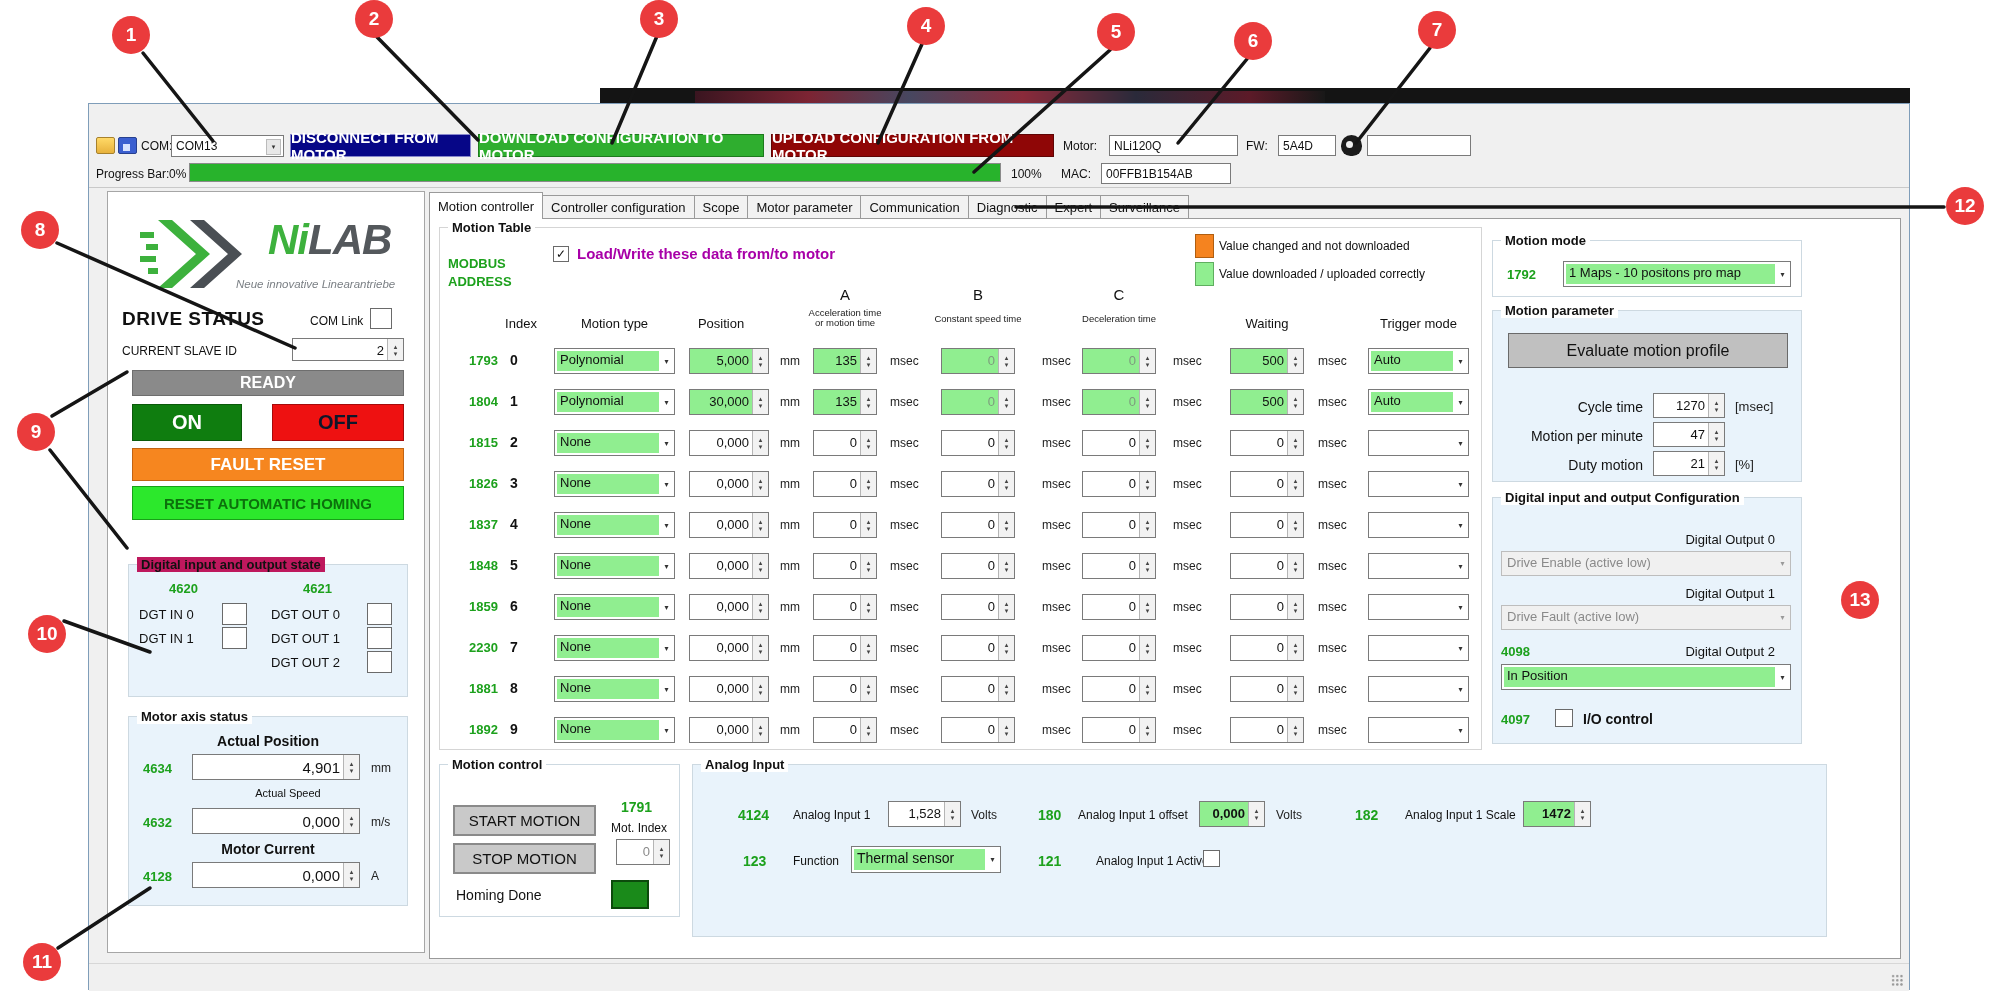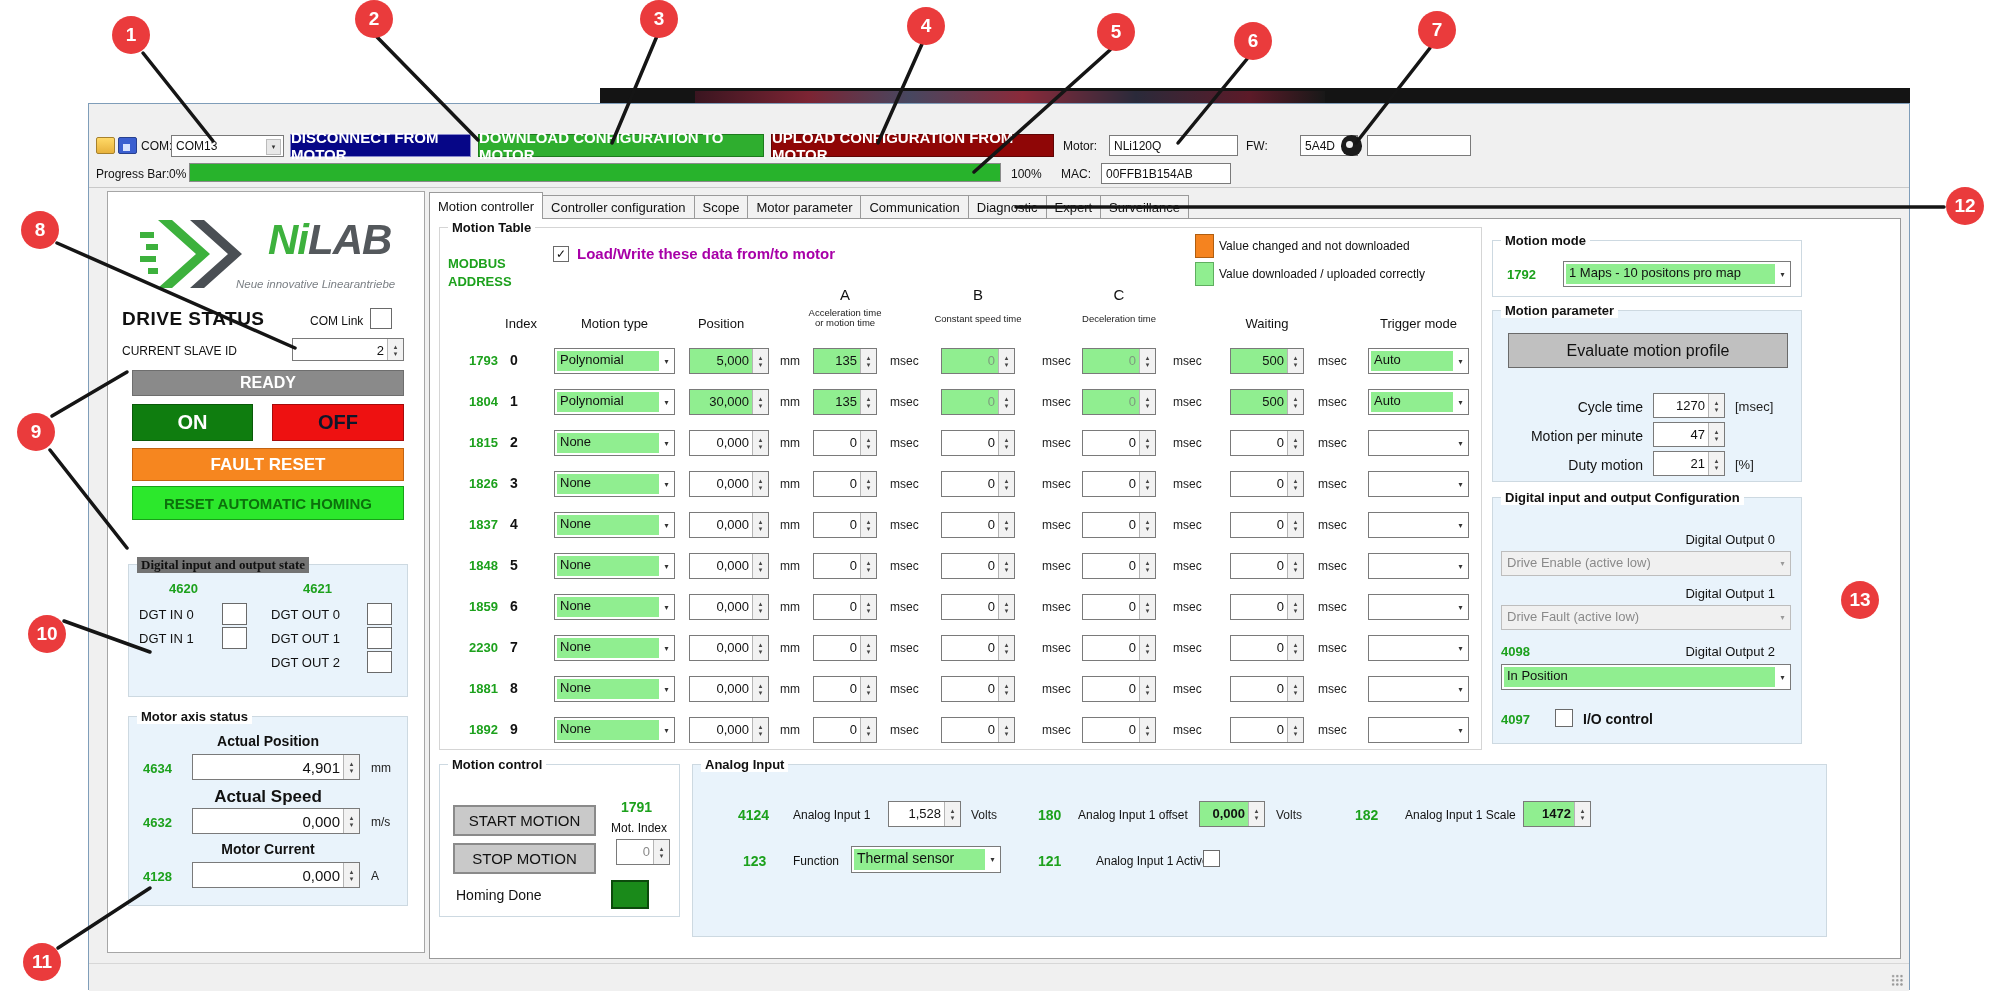--- a/index.html
+++ b/index.html
@@ -83,21 +83,21 @@
         <span style="position:absolute;right:2px;top:3px;width:13px;height:14px;background:#e8e8e8;border:1px solid #bbb;font-size:7px;text-align:center;line-height:14px;color:#333;">▾</span>
       </div>
       <div class="tbtn" style="left:201px;width:181px;background:#060687;border:1px solid #8888cc;">DISCONNECT FROM MOTOR</div>
       <div class="tbtn" style="left:389px;width:286px;background:#2fae2f;border:1px solid #1d7a1d;">DOWNLOAD CONFIGURATION TO MOTOR</div>
       <div class="tbtn" style="left:682px;width:283px;background:#8f0606;border:1px solid #5f0404;">UPLOAD CONFIGURATION FROM MOTOR</div>
       <span class="lbl" style="left:974px;top:8px;">Motor:</span>
       <div class="tbox" style="left:1020px;top:4px;width:129px;height:21px;">
           <span>NLi120Q</span>
         </div>
       <span class="lbl" style="left:1157px;top:8px;">FW:</span>
-      <div class="tbox" style="left:1189px;top:4px;width:58px;height:21px;margin-left:22px;">
+      <div class="tbox" style="left:1189px;top:4px;width:58px;height:21px;">
           <span>5A4D</span>
         </div>
       <div class="abs" style="left:1252px;top:4px;width:21px;height:21px;background:#1b1b1b;border-radius:50% 50% 45% 45%;">
         <div style="position:absolute;left:5px;top:6px;width:7px;height:7px;border-radius:50%;background:#efefef;"></div>
       </div>
       <div class="tbox" style="left:1278px;top:4px;width:104px;height:21px;">
           <span></span>
         </div>
     </div>
 
@@ -134,27 +134,27 @@
       <span class="lbl" style="left:14px;top:152px;font-size:12px;">CURRENT SLAVE ID</span>
       <div class="num abs" style="left:184px;top:146px;width:112px;height:23px;">
         <div class="val">2</div>
         <div class="spin">
             <span>▴</span>
             <span>▾</span>
           </div>
       </div>
 
       <div class="bigbtn" style="left:24px;top:178px;width:272px;height:26px;background:#8a8a8a;border:1px solid #6e6e6e;color:#fff;font-size:16px;">READY</div>
-      <div class="bigbtn" style="left:24px;top:212px;width:121px;height:37px;background:#0f7d0f;border:1px solid #0a5a0a;color:#fff;font-size:20px;">ON</div>
+      <div class="bigbtn" style="left:24px;top:212px;width:110px;height:37px;background:#0f7d0f;border:1px solid #0a5a0a;color:#fff;font-size:20px;">ON</div>
       <div class="bigbtn" style="left:164px;top:212px;width:132px;height:37px;background:#ee1111;border:1px solid #a60b0b;color:#0f172a;font-size:20px;">OFF</div>
       <div class="bigbtn" style="left:24px;top:256px;width:272px;height:33px;background:#f6861f;border:1px solid #c26312;color:#fff;font-size:17px;">FAULT RESET</div>
       <div class="bigbtn" style="left:24px;top:294px;width:272px;height:34px;background:#2ce82c;border:1px solid #18a018;color:#0c700c;font-size:15px;">RESET AUTOMATIC HOMING</div>
 
       <div class="grp blue" style="left:20px;top:372px;width:280px;height:133px;">
-        <div class="gtitle" style="background:#737373;font-family:Liberation Serif, serif;">Digital input and output state</div>
+        <div class="gtitle" style="background:#be185d;">Digital input and output state</div>
         <span class="greenaddr abs" style="left:40px;top:16px;">4620</span>
         <span class="greenaddr abs" style="left:174px;top:16px;">4621</span>
         <span class="lbl" style="left:10px;top:42px;font-size:13px;">DGT IN 0</span>
         <div class="cb" style="left:93px;top:38px;width:25px;height:22px;"></div>
         <span class="lbl" style="left:142px;top:42px;font-size:13px;">DGT OUT 0</span>
         <div class="cb" style="left:238px;top:38px;width:25px;height:22px;"></div>
         <span class="lbl" style="left:10px;top:66px;font-size:13px;">DGT IN 1</span>
         <div class="cb" style="left:93px;top:62px;width:25px;height:22px;"></div>
         <span class="lbl" style="left:142px;top:66px;font-size:13px;">DGT OUT 1</span>
         <div class="cb" style="left:238px;top:62px;width:25px;height:22px;"></div>
@@ -167,21 +167,21 @@
         <div class="abs" style="left:0;top:16px;width:100%;text-align:center;font-weight:bold;font-size:14px;">Actual Position</div>
         <span class="greenaddr abs" style="left:14px;top:44px;">4634</span>
         <div class="num abs" style="left:63px;top:37px;width:168px;height:26px;">
           <div class="val" style="font-size:15px;">4,901</div>
           <div class="spin">
               <span>▴</span>
               <span>▾</span>
             </div>
         </div>
         <span class="unit abs" style="left:242px;top:44px;">mm</span>
-        <div class="abs" style="left:0;top:70px;width:100%;text-align:center;font-weight:bold;font-size:17px;">Actual Speed</div>
+        <div class="abs" style="left:0;top:70px;width:100%;text-align:center;font-weight:normal;font-size:11px;padding-left:20px;">Actual Speed</div>
         <span class="greenaddr abs" style="left:14px;top:98px;">4632</span>
         <div class="num abs" style="left:63px;top:91px;width:168px;height:26px;">
           <div class="val" style="font-size:15px;">0,000</div>
           <div class="spin">
               <span>▴</span>
               <span>▾</span>
             </div>
         </div>
         <span class="unit abs" style="left:242px;top:98px;">m/s</span>
         <div class="abs" style="left:0;top:124px;width:100%;text-align:center;font-weight:bold;font-size:14px;">Motor Current</div>

